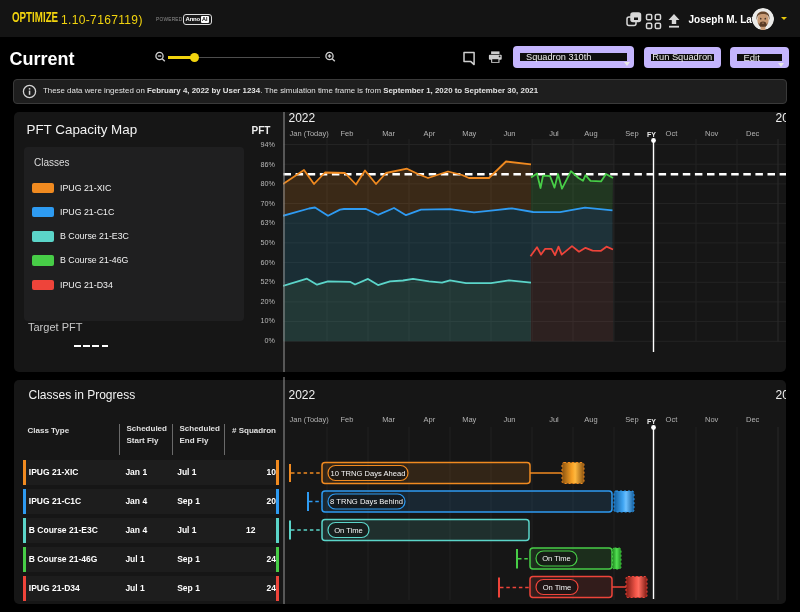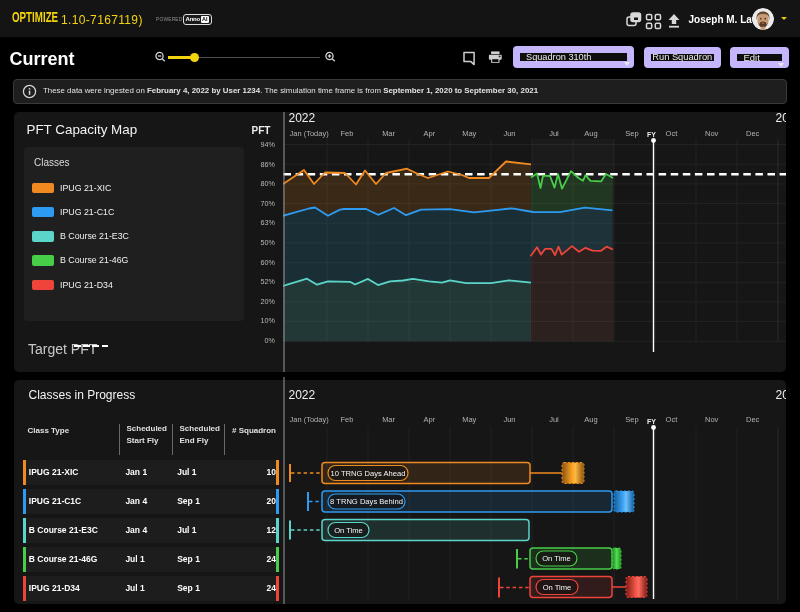--- a/index.html
+++ b/index.html
@@ -28,21 +28,21 @@
 .edit{left:730px;top:47px;width:58.5px;height:21px;padding-left:6.5px;font-size:9.5px}
 .caret-w{width:0;height:0;border-left:3.8px solid transparent;border-right:3.8px solid transparent;border-top:4.2px solid #e8e8e8;position:absolute}
 .bantext{left:43px;top:86px;font-size:7.9px;color:#e2e2e2;white-space:nowrap}
 .ptitle{color:#f2f2f2;font-size:13.4px}
 .pft{left:246px;top:124.5px;width:30px;text-align:center;color:#ededed;font-size:10px;font-weight:bold}
 .legend{left:24px;top:147px;width:220px;height:174px;background:#1f1f20;border-radius:4px}
 .classes{left:34px;top:156.5px;font-size:10px;color:#dcdcdc}
 .sw{width:22px;height:10.5px;border-radius:2px;position:absolute;left:31.5px}
 .ltext{position:absolute;left:60px;font-size:8.8px;color:#f2f2f2}
 .ylab{position:absolute;width:32px;text-align:right;font-size:7.2px;color:#b8b8b8}
-.tpft{left:28px;top:341px;font-size:14px;color:#c8c8c8}
+.tpft{left:28px;top:321px;font-size:11px;color:#c8c8c8}
 .tdash{position:absolute;top:344.5px;width:6.5px;height:2.5px;background:#fff}
 .row{position:absolute;left:22.5px;width:256.5px;height:25.5px;background:#1d1d1d;border-left:3px solid;border-right:3px solid}
 .rcell{position:absolute;font-size:8.5px;font-weight:bold;color:#fff;white-space:nowrap}
 .hdr{position:absolute;font-size:8px;font-weight:bold;color:#e0e0e0;white-space:nowrap;line-height:12.8px}
 .vsep{position:absolute;width:1px;background:#6a6a6a;top:423.5px;height:31px}
 svg{position:absolute;overflow:visible}
 .chartsvg{overflow:hidden}
 svg text{font-family:"Liberation Sans",sans-serif}
 </style>
 </head>
@@ -235,21 +235,21 @@
 <div class="rcell" style="left:246px;top:466.9px;width:30px;text-align:right">10</div>
 <div class="row" style="top:488.6px;border-color:#2e9bf2"></div>
 <div class="rcell" style="left:28.8px;top:495.9px">IPUG 21-C1C</div>
 <div class="rcell" style="left:125.4px;top:495.9px">Jan 4</div>
 <div class="rcell" style="left:177.2px;top:495.9px">Sep 1</div>
 <div class="rcell" style="left:246px;top:495.9px;width:30px;text-align:right">20</div>
 <div class="row" style="top:517.6px;border-color:#5bd5c9"></div>
 <div class="rcell" style="left:28.8px;top:524.9px">B Course 21-E3C</div>
 <div class="rcell" style="left:125.4px;top:524.9px">Jan 4</div>
 <div class="rcell" style="left:177.2px;top:524.9px">Jul 1</div>
-<div class="rcell" style="left:246px;top:524.9px;width:30px;text-align:right">12</div>
+<div class="rcell" style="left:246px;top:524.9px;width:30px;">12</div>
 <div class="row" style="top:546.6px;border-color:#47cd47"></div>
 <div class="rcell" style="left:28.8px;top:553.9px">B Course 21-46G</div>
 <div class="rcell" style="left:125.4px;top:553.9px">Jul 1</div>
 <div class="rcell" style="left:177.2px;top:553.9px">Sep 1</div>
 <div class="rcell" style="left:246px;top:553.9px;width:30px;text-align:right">24</div>
 <div class="row" style="top:575.6px;border-color:#ee443a"></div>
 <div class="rcell" style="left:28.8px;top:582.9px">IPUG 21-D34</div>
 <div class="rcell" style="left:125.4px;top:582.9px">Jul 1</div>
 <div class="rcell" style="left:177.2px;top:582.9px">Sep 1</div>
 <div class="rcell" style="left:246px;top:582.9px;width:30px;text-align:right">24</div>

